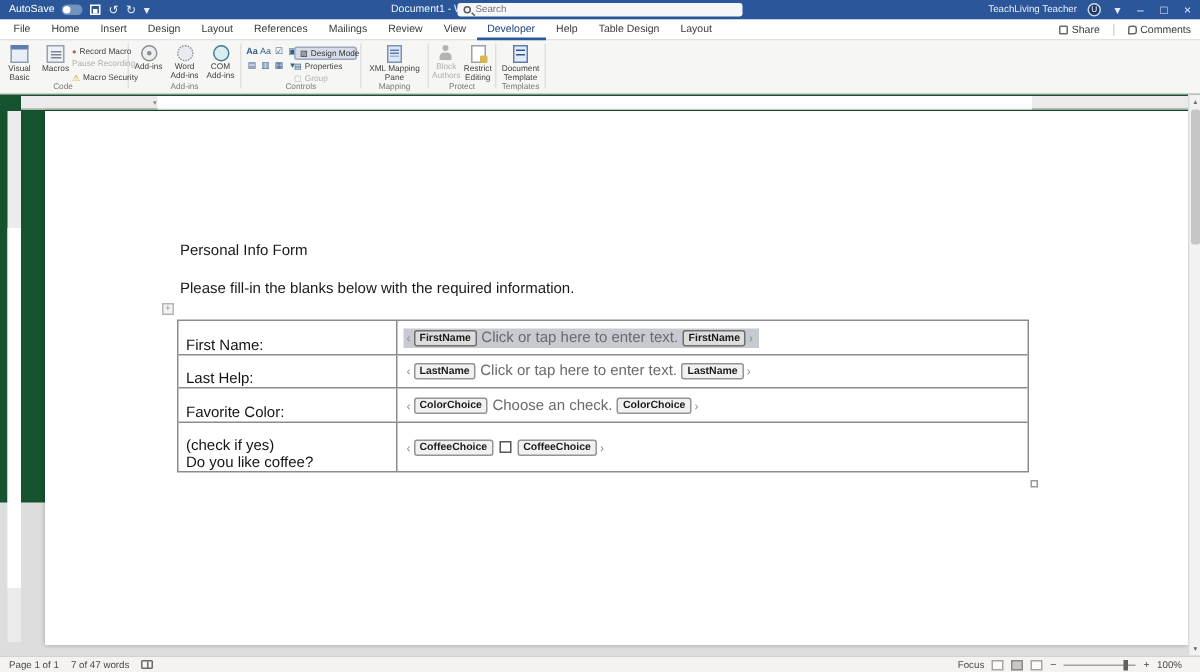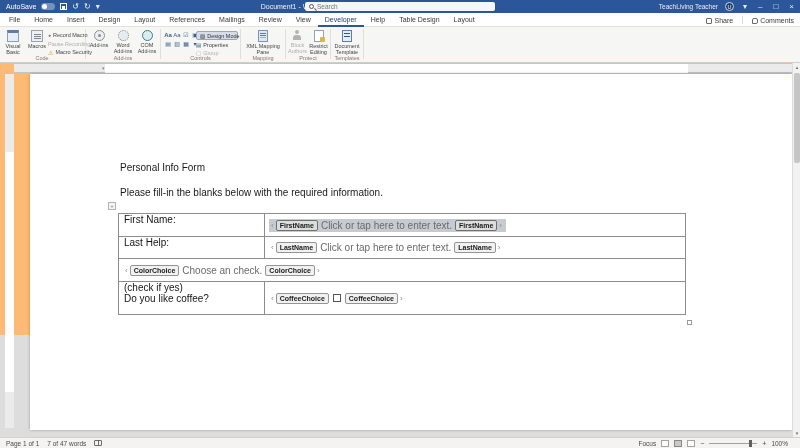--- a/index.html
+++ b/index.html
@@ -67,36 +67,36 @@
   .ic-template { width:10px; height:12px; background:#e4ecf7; border:1px solid #5f7dac; position:relative; }
   .ic-template::after { content:""; position:absolute; left:1px; top:2px; width:6px; height:1px; background:#2b579a; box-shadow:0 3px 0 #2b579a; }
   .ctrl-grid { display:grid; grid-template-columns:repeat(4,8px); grid-auto-rows:9px; gap:0 1px; padding:2px 1px 0 2px; }
   .ctrl-cell { font-size:6px; color:#39608a; text-align:center; line-height:9px; }
   .ctrl-col { display:flex; flex-direction:column; gap:1px; padding:2px 0 0 2px; }
   .designmode-btn { display:flex; align-items:center; gap:2px; font-size:5.5px; color:#333; background:#d6dde8; border:1px solid #9aa7bb; border-radius:2px; padding:0 3px; height:10px; white-space:nowrap; }
   .warn { color:#c79a00; font-size:6px; }
   .dot-red { color:#9a6a6a; font-size:5px; }
 
   
-  .canvas { position:absolute; left:0; top:63px; width:800px; height:272px; background:#fdba74; }
+  .canvas { position:absolute; left:0; top:63px; width:800px; height:272px; background:#14532d; }
   .hruler { position:absolute; left:14px; top:1px; width:778px; height:9px; background:#ebebeb; border-bottom:1px solid #c4c4c4; }
   .hruler .band { position:absolute; left:91px; top:0; width:583px; height:9px; background:#ffffff; }
   .hruler .marker { position:absolute; left:88px; top:1px; font-size:5px; color:#8a8a8a; }
   .vruler { position:absolute; left:5px; top:11px; width:9px; height:354px; background:#ebebeb; }
   .vruler .band { position:absolute; left:0; top:78px; width:9px; height:240px; background:#ffffff; }
   .page { position:absolute; left:30px; top:11px; width:762px; height:356px; background:#ffffff; box-shadow:0 0 3px rgba(0,0,0,.28); }
 
   .doc-title { position:absolute; left:90px; top:88px; font-size:10px; color:#191919; }
   .doc-intro { position:absolute; left:90px; top:113px; font-size:10px; color:#191919; }
 
   .table-handle { position:absolute; left:78px; top:128px; width:8px; height:8px; border:1px solid #b5b5b5; background:#f4f4f4; font-size:6px; line-height:6px; text-align:center; color:#8a8a8a; }
   .form-table { position:absolute; left:88px; top:139px; width:568px; border:1px solid #8c8c8c; background:#fff; }
   .frow { display:flex; border-bottom:1px solid #8c8c8c; }
   .frow:last-child { border-bottom:none; }
-  .fcell-label { width:146px; border-right:1px solid #8c8c8c; display:flex; flex-direction:column; justify-content:flex-start; padding-left:5px; font-size:10px; color:#141414; }
+  .fcell-label { width:146px; border-right:1px solid #8c8c8c; display:flex; flex-direction:column; justify-content:flex-end; padding-left:5px; font-size:10px; color:#141414; }
   .fcell-value { flex:1; display:flex; align-items:center; padding-left:4px; }
   .h23 { height:23px; } .h22 { height:22px; } .h32 { height:32px; }
   .resize-handle { position:absolute; left:657px; top:246px; width:5px; height:5px; border:1px solid #9a9a9a; background:#fff; }
 
   
   .cc { display:inline-flex; align-items:center; gap:2px; padding:1px 4px 1px 2px; }
   .cc.selected { background:#c7cbd1; }
   .cc-tag { font-size:7px; font-weight:bold; border:1px solid #949494; background:#f1f1f1; border-radius:2px; padding:0 3px; line-height:9px; color:#1a1a1a; white-space:nowrap; }
   .cc.selected .cc-tag { background:#dddddd; border-color:#6f6f6f; }
   .cc-chev { font-size:8px; color:#8a8a8a; line-height:9px; }
@@ -333,20 +333,23 @@
               <span class="cc-chev">‹</span>
               <span class="cc-tag">LastName</span>
               <span class="cc-ph">Click or tap here to enter text.</span>
               <span class="cc-tag">LastName</span>
               <span class="cc-chev">›</span>
             </span>
           </div>
         </div>
 
         <div class="frow h23">
+          <div class="fcell-label">
+              <span>Favorite Color:</span>
+            </div>
           <div class="fcell-value">
             <span class="cc">
               <span class="cc-chev">‹</span>
               <span class="cc-tag">ColorChoice</span>
               <span class="cc-ph">Choose an check.</span>
               <span class="cc-tag">ColorChoice</span>
               <span class="cc-chev">›</span>
             </span>
           </div>
         </div>

